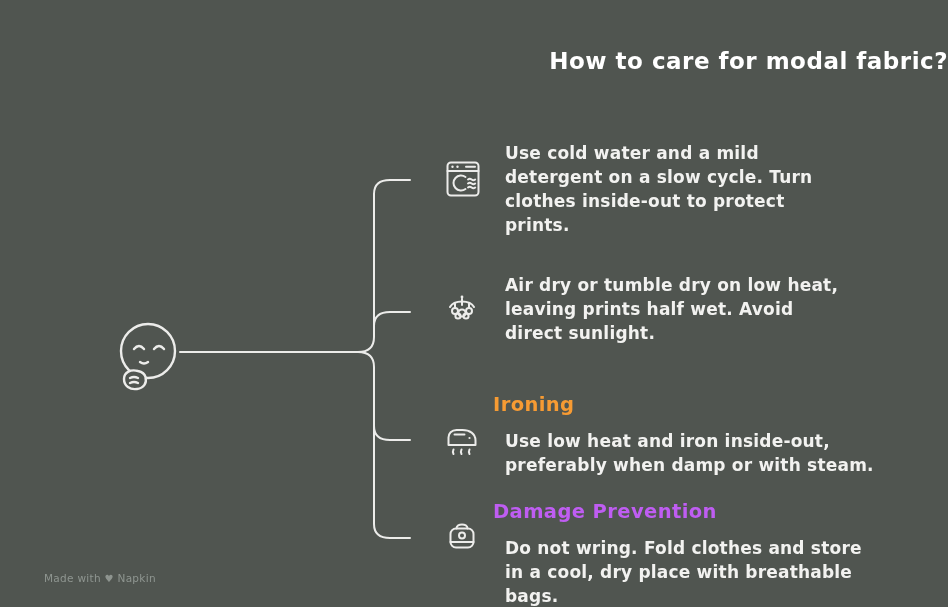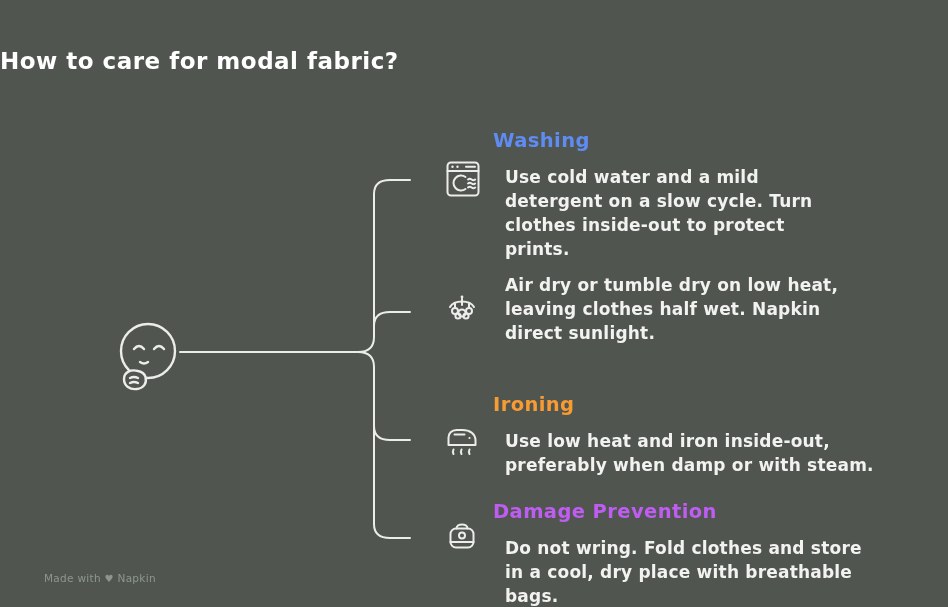--- a/index.html
+++ b/index.html
@@ -1,21 +1,21 @@
 <!DOCTYPE html>
 <html style="--background: #505550; --line: #ececea; --text: #f2f2f0; --title: #ffffff; --watermark: #99a09b;"><head>
 <meta charset="utf-8">
 <style>
   :root{
     --background:#505550; --line:#ececea; --text:#f2f2f0; --title:#ffffff; --watermark:#99a09b;
   }
   html,body{margin:0;padding:0;}
   body{background:var(--background);font-family:"DejaVu Sans",sans-serif;}
   .canvas{position:relative;width:948px;height:607px;background:var(--background);overflow:hidden;}
-  .title{position:absolute;top:48px;left:0;width:100%;text-align:left;color:var(--title);
+  .title{position:absolute;top:48px;left:0;width:100%;text-align:right;color:var(--title);
          font-size:23px;font-weight:700;letter-spacing:.5px;margin:0;}
   .connectors{position:absolute;left:0;top:0;}
   .connectors path{stroke:var(--line);stroke-width:2;fill:none;stroke-linecap:round;stroke-linejoin:round;}
   .face{position:absolute;left:116px;top:318px;}
   .face svg *{stroke:var(--line);stroke-width:2.4;fill:none;stroke-linecap:round;stroke-linejoin:round;}
   .face svg .hand{fill:var(--background);}
   .branch{position:absolute;left:493px;}
   #branch-washing{top:129px;width:368px;}
   #branch-drying{top:261px;width:368px;}
   #branch-ironing{top:393px;width:402px;}
@@ -67,40 +67,39 @@
         <path d="M1.5 10 H32.5"></path>
         <circle class="dot" cx="6.5" cy="5.8" r="1.2"></circle>
         <circle class="dot" cx="11.5" cy="5.8" r="1.2"></circle>
         <path d="M20 5.8 H29"></path>
         <path d="M19.5 16 A7.5 7.5 0 1 0 19.5 28"></path>
         <path d="M22 18.5 q1.8 -1.4 3.6 0 q1.8 1.4 3.6 0"></path>
         <path d="M22 22.5 q1.8 -1.4 3.6 0 q1.8 1.4 3.6 0"></path>
         <path d="M22 26.5 q1.8 -1.4 3.6 0 q1.8 1.4 3.6 0"></path>
       </svg>
     </span>
-    <h2 class="heading" style="color: rgb(95, 140, 243);">Washing</h2>
     <p class="body">Use cold water and a mild detergent on a slow cycle. Turn clothes inside-out to protect prints.</p>
   </section>
 
   <section class="branch" id="branch-drying">
     <span class="icon">
       <svg width="32" height="36" viewBox="0 0 32 36" aria-hidden="true">
         <circle class="dot" cx="16" cy="3" r="1.4"></circle>
         <path d="M4 13 C8 5.5 24 5.5 28 13"></path>
         <path d="M16 4.5 V11"></path>
         <path d="M9 9.5 V14"></path>
         <path d="M23 9.5 V14"></path>
         <circle cx="9" cy="17" r="3"></circle>
         <circle cx="23" cy="17" r="3"></circle>
         <circle cx="16" cy="19" r="3.6"></circle>
         <circle cx="12" cy="22" r="2.6"></circle>
         <circle cx="20" cy="22" r="2.6"></circle>
       </svg>
     </span>
-    <p class="body">Air dry or tumble dry on low heat, leaving clothes half wet. Napkin direct sunlight.</p>
+    <p class="body">Air dry or tumble dry on low heat, leaving prints half wet. Avoid direct sunlight.</p>
   </section>
 
   <section class="branch" id="branch-ironing">
     <span class="icon">
       <svg width="32" height="34" viewBox="0 0 32 34" aria-hidden="true">
         <path d="M2.5 21 H29.5 V16.5 C29.5 9.5 23.5 6 16.5 6 H10.5 C5.5 6 2.5 9.5 2.5 13.5 Z"></path>
         <path d="M8.5 10.5 H18.5"></path>
         <circle class="dot" cx="23.5" cy="14" r="1.1"></circle>
         <path d="M7.5 25.5 q-1.2 2.2 0 4.5"></path>
         <path d="M15.5 25.5 q-1.2 2.2 0 4.5"></path>

